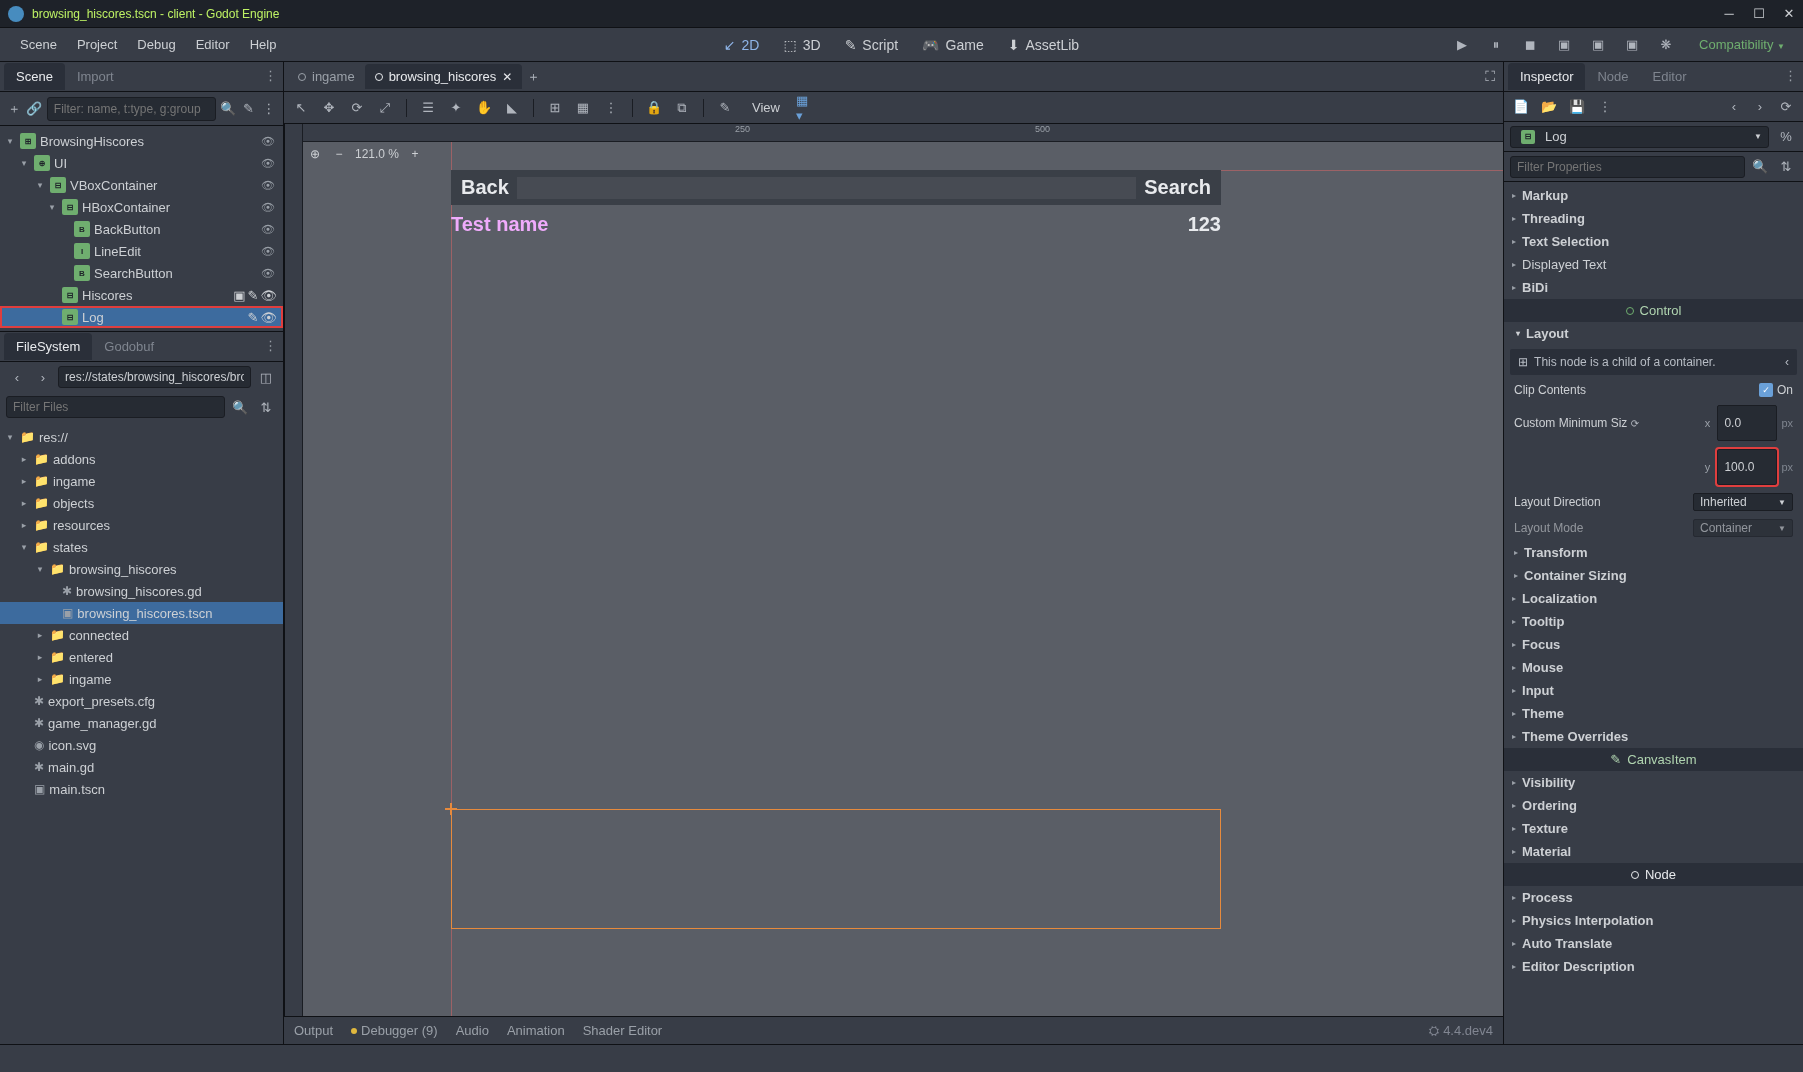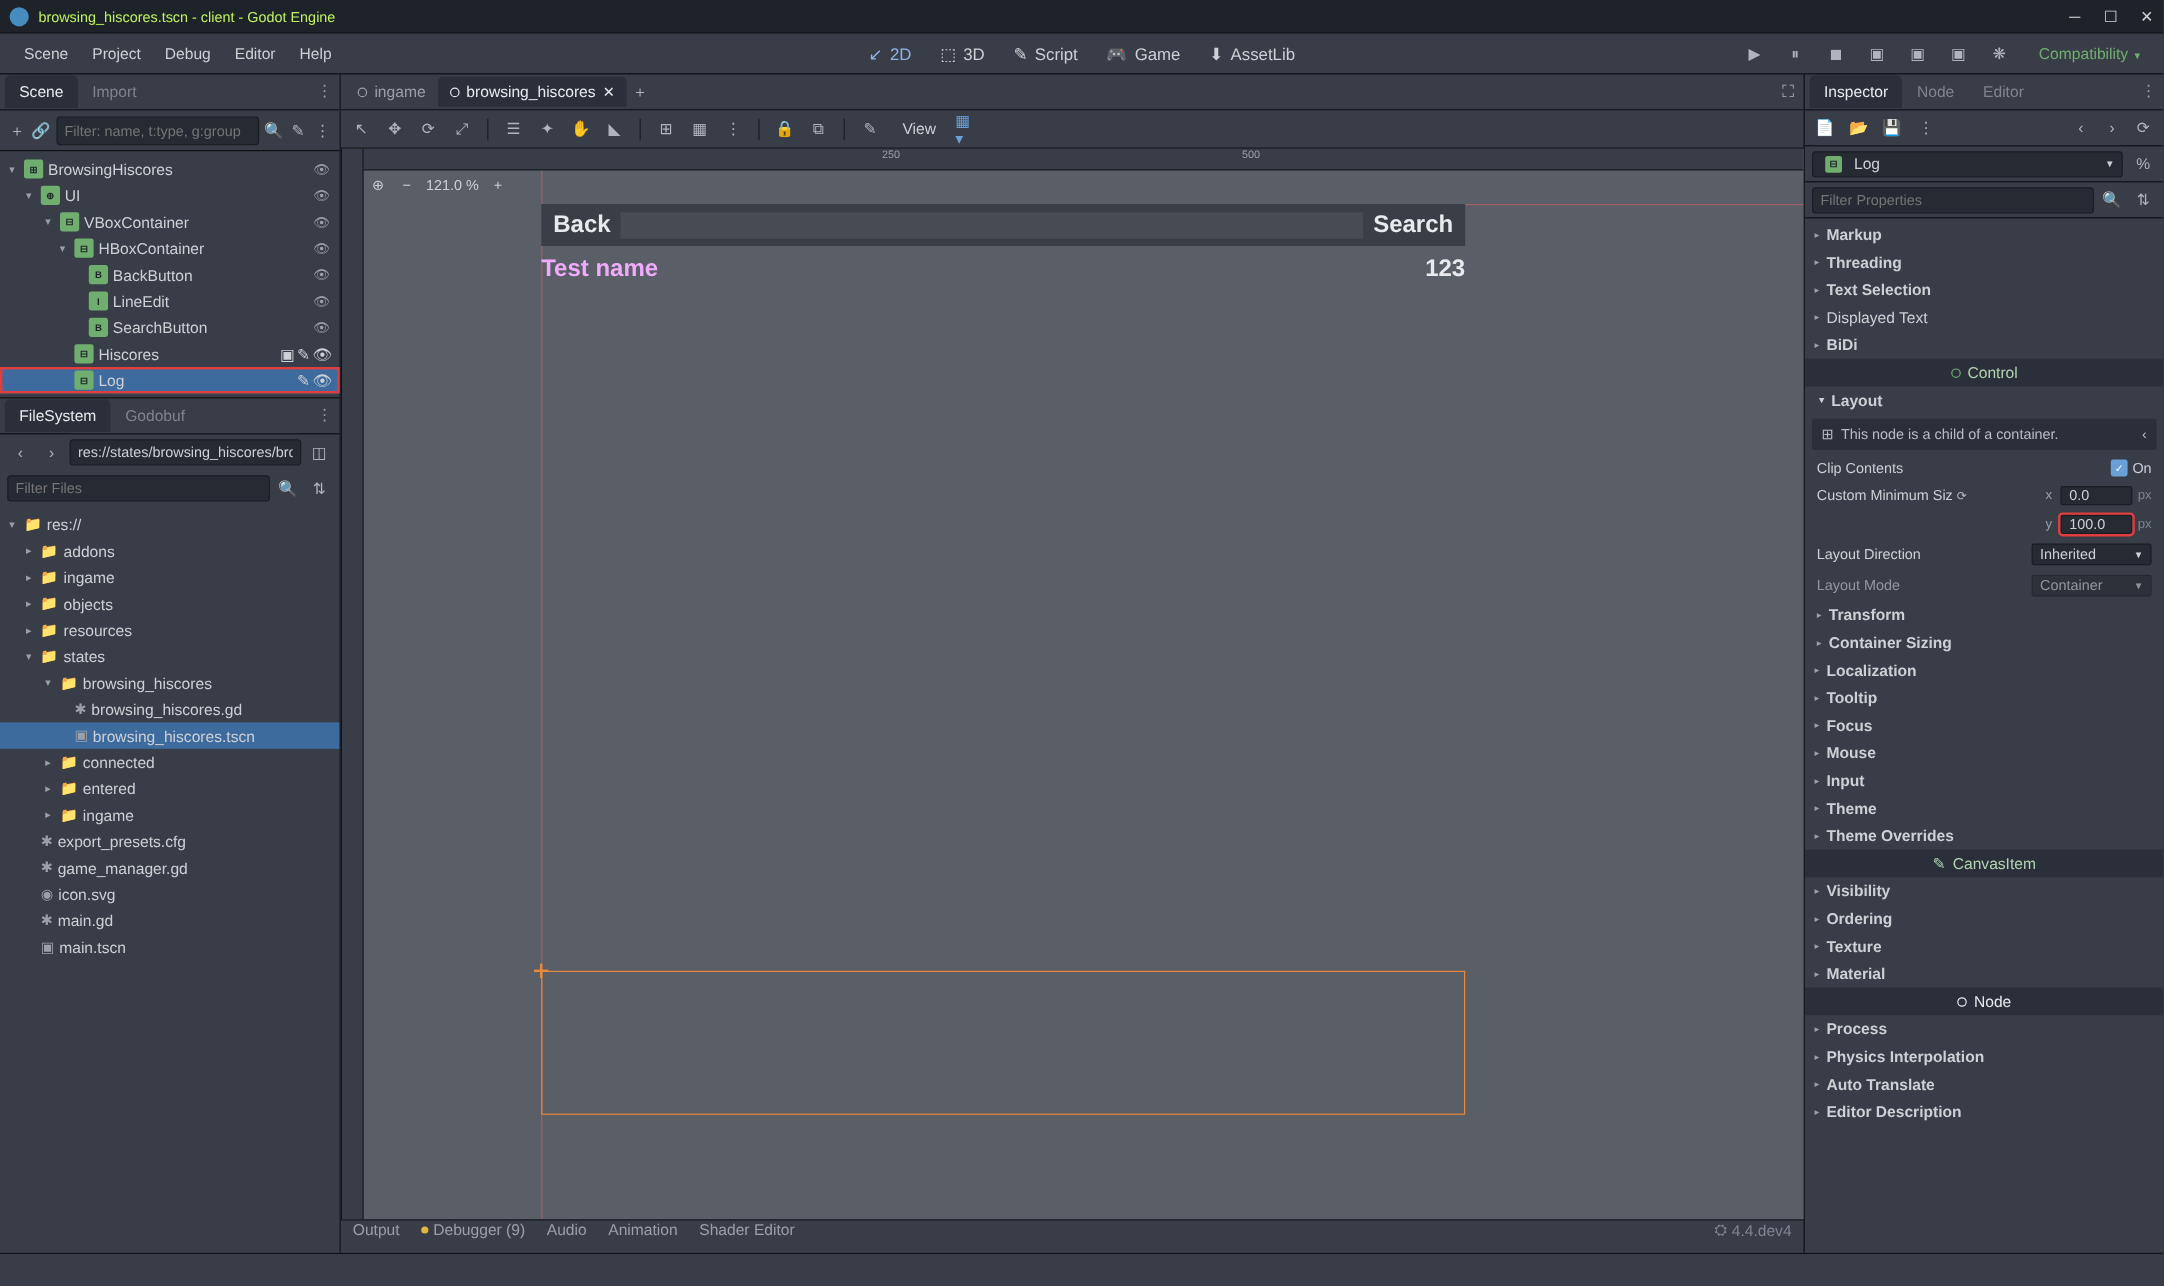--- a/index.html
+++ b/index.html
@@ -69,42 +69,42 @@
 .mock-spacer { flex:1; background:#474b53; height:22px; margin:0 8px; }
 .mock-search { font-size:20px; font-weight:600; color:#e8eaed; }
 .mock-row2 { display:flex; justify-content:space-between; padding:8px 0; }
 .mock-name { font-size:20px; font-weight:600; color:#f0abfc; }
 .mock-num { font-size:20px; font-weight:600; color:#e8eaed; }
 .selection-box { position:absolute; top:667px; left:148px; width:770px; height:120px; border:1.5px solid #e68a3d; }
 .sel-cross { position:absolute; top:667px; left:148px; width:12px; height:12px; transform:translate(-50%,-50%);}
 .sel-cross::before,.sel-cross::after { content:''; position:absolute; background:#e68a3d; }
 .sel-cross::before { left:5px; top:0; width:2px; height:12px; }
 .sel-cross::after { top:5px; left:0; height:2px; width:12px; }
-.bottom-tabs { height: 28px; display: flex; align-items: flex-start; padding: 0 10px; gap: 18px; border-top: 1px solid #0f1115; background:#383d47; }
+.bottom-tabs { height: 28px; display: flex; align-items: center; padding: 0 10px; gap: 18px; border-top: 1px solid #0f1115; background:#383d47; }
 .bottom-tab { color: #9aa0a8; cursor: pointer; display:flex; align-items:center; gap:4px; }
 .bottom-tab .dot { width:6px; height:6px; border-radius:50%; background:#e0b83e; }
 .version-tag { margin-left:auto; color:#808591; display:flex; gap:4px; align-items:center; }
 .right-col { width: 300px; background: #383d47; border-left: 1px solid #0f1115; display: flex; flex-direction: column; }
 .insp-obj-bar { height: 30px; display:flex; align-items:center; padding:0 6px; gap:6px; border-bottom:1px solid #0f1115; }
 .obj-select { flex:1; background:#262b33; border:1px solid #1a1d23; height:22px; padding:0 6px; color:#cdd0d4; display:flex; align-items:center; gap:6px; border-radius:3px; font-size:13px; }
 .nav-arrows { display:flex; gap:4px; }
 .insp-filter-bar { height:30px; display:flex; align-items:center; padding:0 6px; gap:4px; border-bottom:1px solid #0f1115; }
 .insp-body { flex:1; overflow-y:auto; padding:2px 0; }
 .insp-section { padding:4px 8px; display:flex; align-items:center; cursor:pointer; color:#cdd0d4; }
 .insp-section .arrow { font-size:8px; margin-right:6px; color:#9aa0a8; }
 .insp-class-header { background:#2a2f39; padding:4px 8px; text-align:center; color:#b0d4b0; font-size:13px; display:flex; align-items:center; justify-content:center; gap:6px; }
 .insp-class-header.canvasitem { color:#b0d4b0; }
 .insp-class-header.node { color:#e8eaed; }
 .insp-layout-open { padding:4px 12px; display:flex; align-items:center; cursor:pointer; font-weight:600; }
 .insp-info { background:#2a2f39; margin:4px 6px; padding:6px 8px; font-size:12px; color:#b8bdc5; display:flex; align-items:center; gap:6px; border-radius:2px; }
 .insp-prop { display:flex; align-items:center; padding:4px 10px; font-size:12px; }
 .insp-prop-label { flex:1; color:#cdd0d4; }
 .insp-prop-val { display:flex; align-items:center; gap:4px; }
 .checkbox { width:14px; height:14px; background:#6aa0d8; border-radius:2px; display:flex; align-items:center; justify-content:center; color:#fff; font-size:9px; }
-.px-input { background:#262b33; border:1px solid #1a1d23; padding:0 6px; color:#cdd0d4; width:60px; font-size:12px; border-radius:2px; }
+.px-input { background:#262b33; border:1px solid #1a1d23; padding:10px 6px; color:#cdd0d4; width:60px; font-size:12px; border-radius:2px; }
 .px-input.highlighted { outline:2px solid #e03e3e; outline-offset:0px; }
 .axis-label { color:#9aa0a8; width:12px; text-align:center; font-size:11px; }
 .px-unit { color:#7f858f; font-size:11px; }
 .dropdown { background:#262b33; border:1px solid #1a1d23; padding:1px 6px; color:#cdd0d4; font-size:12px; border-radius:2px; display:flex; align-items:center; min-width:100px; justify-content:space-between;margin-left:28px; }
 .reset-icon { color:#b0b5bd; font-size:10px; cursor:pointer; }
 .statusbar { height:28px; background:#383d47; border-top:1px solid #0f1115; display:flex; align-items:center; padding:0 10px; }
 .sub-indent { padding-left:10px; }
 </style>
 </head>
 <body>

